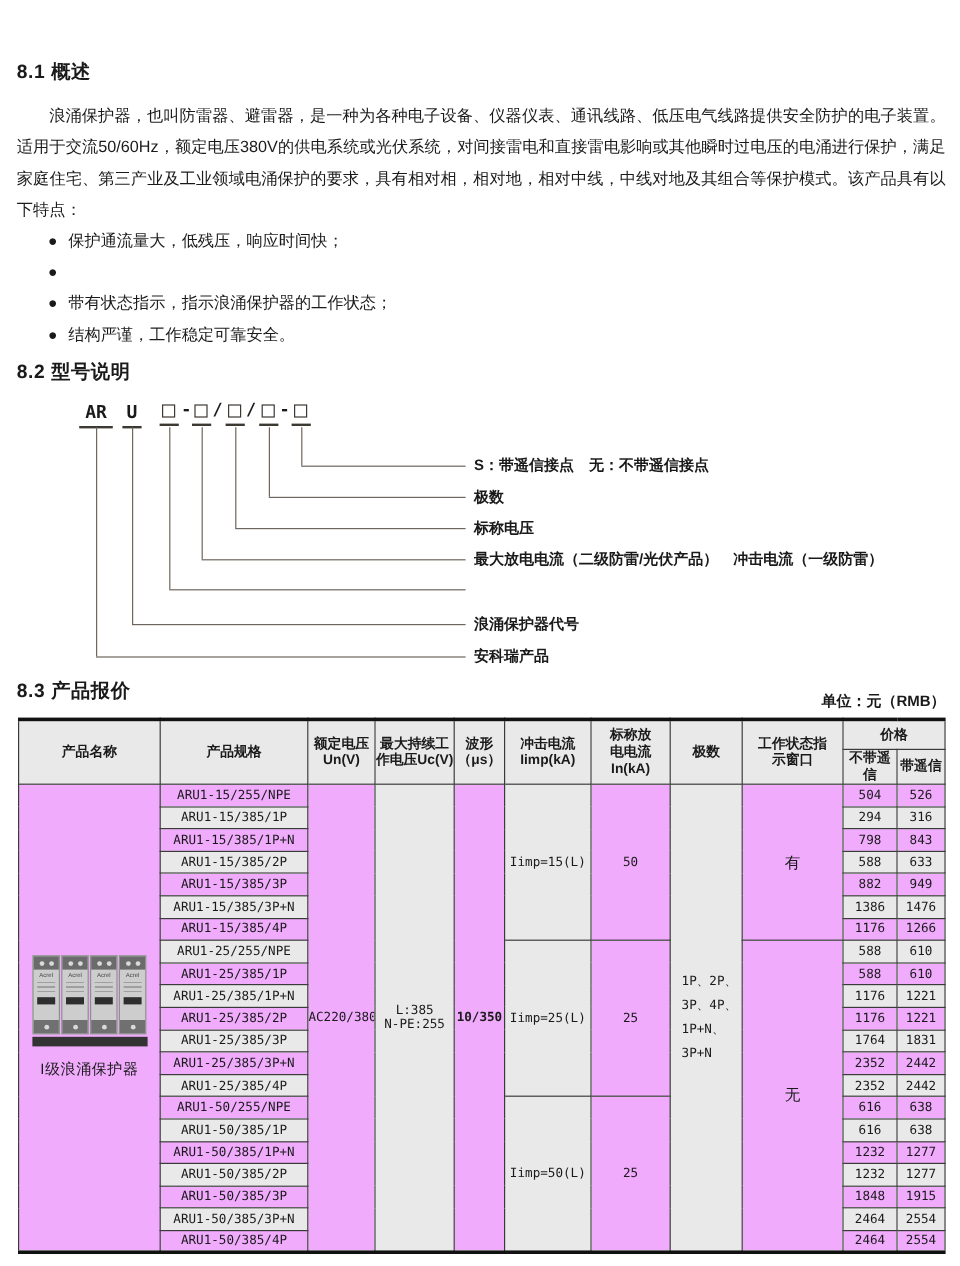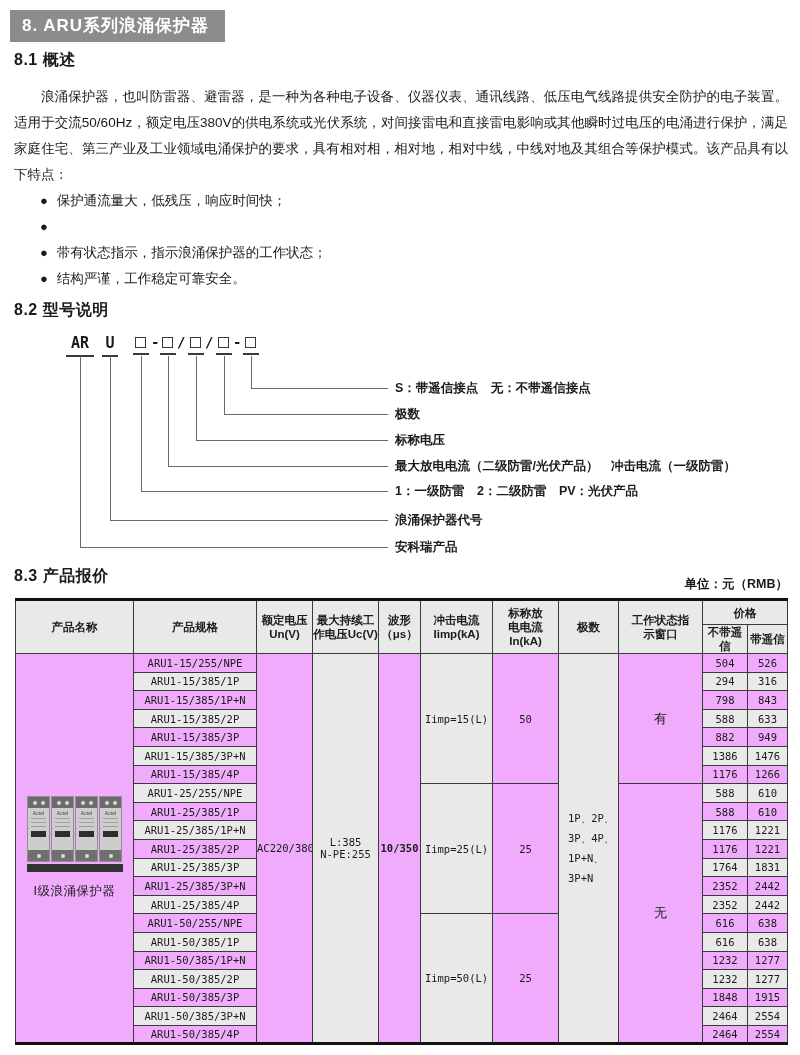--- a/index.html
+++ b/index.html
@@ -63,21 +63,20 @@
   .m-bot { margin-top:auto; width:100%; height:11px; background:#707070; display:flex; align-items:center; justify-content:center; }
   .m-bot i { width:4px; height:4px; border-radius:50%; background:#d9d9d9; }
   .base-bar { height:8px; background:#333; margin-top:2px; }
   .product-caption { font-size:12.5px; margin-top:11px; text-align:center; letter-spacing:0.5px; }
 </style>
 </head>
 <body>
 
 <div class="page">
 
-  <div class="chapter-bar">8. ARU系列浪涌保护器</div>
 
   <div class="sec-heading" id="h-overview">8.1 概述</div>
 
   <p class="overview-para">浪涌保护器，也叫防雷器、避雷器，是一种为各种电子设备、仪器仪表、通讯线路、低压电气线路提供安全防护的电子装置。适用于交流50/60Hz，额定电压380V的供电系统或光伏系统，对间接雷电和直接雷电影响或其他瞬时过电压的电涌进行保护，满足家庭住宅、第三产业及工业领域电涌保护的要求，具有相对相，相对地，相对中线，中线对地及其组合等保护模式。该产品具有以下特点：</p>
 
   <ul class="bullets">
     <li>
         <span class="bullet-dot">●</span>
         <span>保护通流量大，低残压，响应时间快；</span>
       </li>
@@ -120,21 +119,20 @@
       <div class="dg-line" style="left: 224px; top: 84px; width: 164px; height: 1.3px;"></div>
       <div class="dg-label" style="top: 76px;">极数</div>
       <div class="dg-line" style="left: 196px; top: 26px; width: 1.3px; height: 84px;"></div>
       <div class="dg-line" style="left: 196px; top: 110px; width: 192px; height: 1.3px;"></div>
       <div class="dg-label" style="top: 102px;">标称电压</div>
       <div class="dg-line" style="left: 168px; top: 26px; width: 1.3px; height: 110px;"></div>
       <div class="dg-line" style="left: 168px; top: 136px; width: 220px; height: 1.3px;"></div>
       <div class="dg-label" style="top: 128px;">最大放电电流（二级防雷/光伏产品）　冲击电流（一级防雷）</div>
       <div class="dg-line" style="left: 141px; top: 26px; width: 1.3px; height: 135px;"></div>
       <div class="dg-line" style="left: 141px; top: 161px; width: 247px; height: 1.3px;"></div>
-      <div class="dg-label" style="top: 153px;">1：一级防雷　2：二级防雷　PV：光伏产品</div>
       <div class="dg-line" style="left: 110px; top: 26px; width: 1.3px; height: 164px;"></div>
       <div class="dg-line" style="left: 110px; top: 190px; width: 278px; height: 1.3px;"></div>
       <div class="dg-label" style="top: 182px;">浪涌保护器代号</div>
       <div class="dg-line" style="left: 80px; top: 26px; width: 1.3px; height: 191px;"></div>
       <div class="dg-line" style="left: 80px; top: 217px; width: 308px; height: 1.3px;"></div>
       <div class="dg-label" style="top: 209px;">安科瑞产品</div>
     </div>
 
   <div class="sec-heading" id="h-pricing">8.3 产品报价</div>
   <div class="unit-note">单位：元（RMB）</div>

